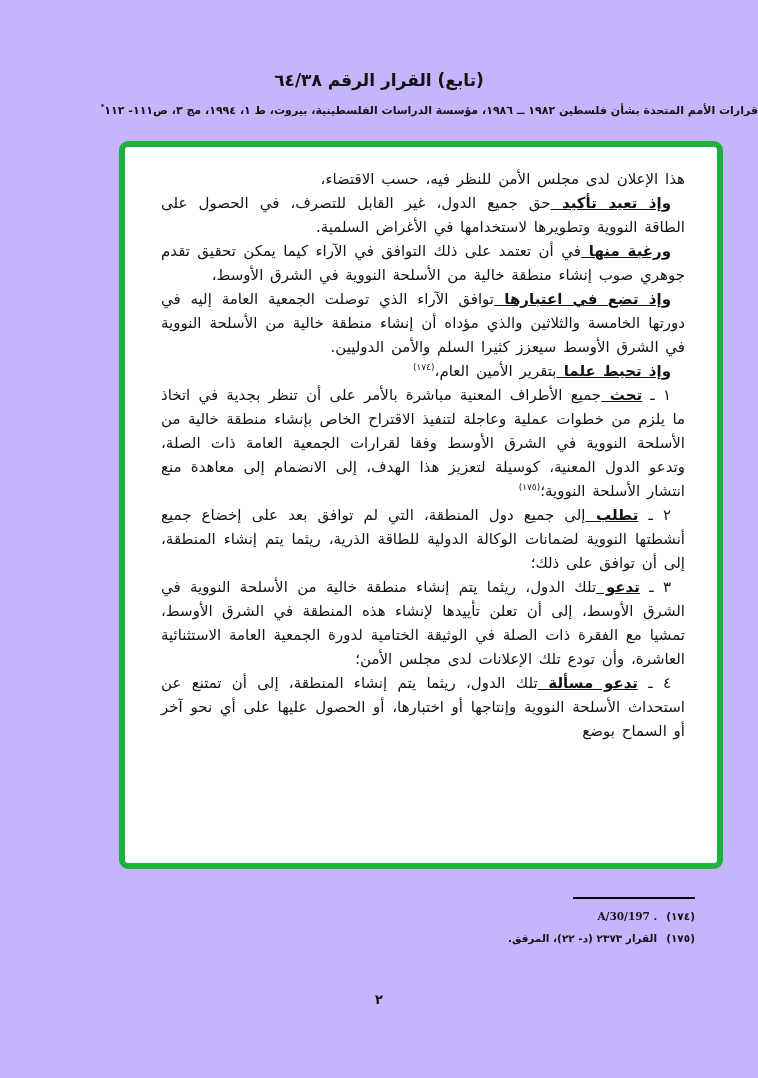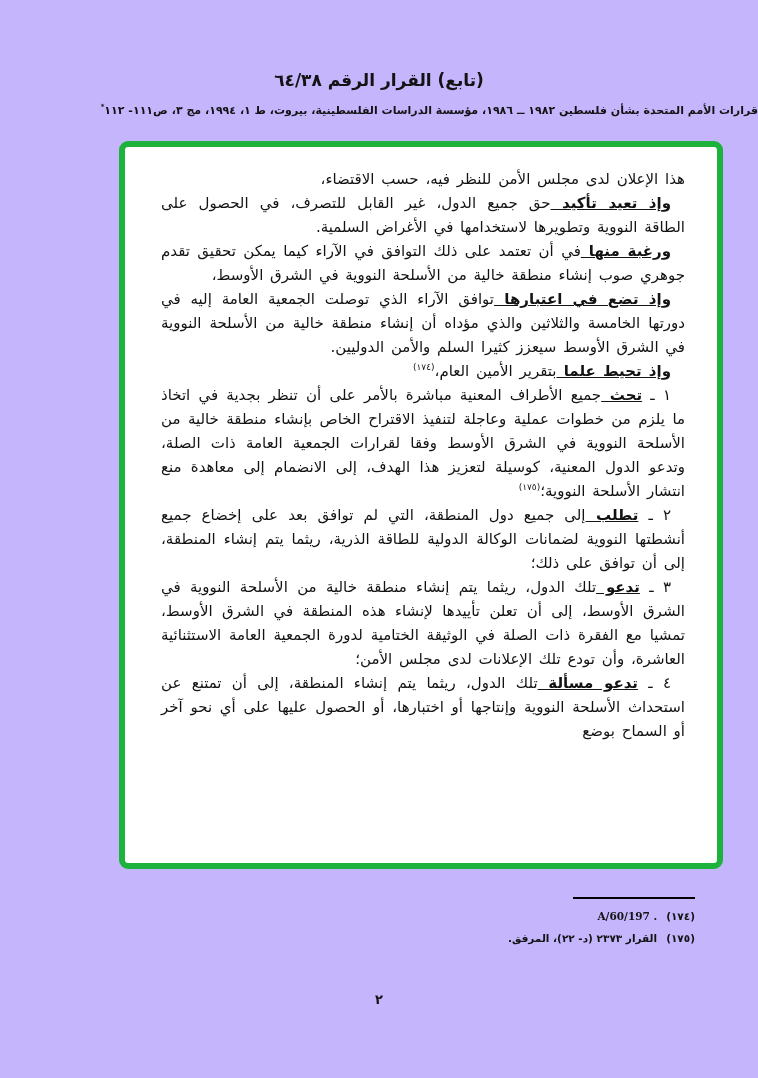--- a/index.html
+++ b/index.html
@@ -79,21 +79,21 @@
         <p class="indent"><span class="lead">وإذ تحيط علما </span>بتقرير الأمين العام،<sup class="ref">(١٧٤)</sup></p>
         <p class="indent"><span class="num">١ ـ </span><span class="lead">تحث </span>جميع الأطراف المعنية مباشرة بالأمر على أن تنظر بجدية في اتخاذ ما يلزم من خطوات عملية وعاجلة لتنفيذ الاقتراح الخاص بإنشاء منطقة خالية من الأسلحة النووية في الشرق الأوسط وفقا لقرارات الجمعية العامة ذات الصلة، وتدعو الدول المعنية، كوسيلة لتعزيز هذا الهدف، إلى الانضمام إلى معاهدة منع انتشار الأسلحة النووية؛<sup class="ref">(١٧٥)</sup></p>
         <p class="indent"><span class="num">٢ ـ </span><span class="lead">تطلب </span>إلى جميع دول المنطقة، التي لم توافق بعد على إخضاع جميع أنشطتها النووية لضمانات الوكالة الدولية للطاقة الذرية، ريثما يتم إنشاء المنطقة، إلى أن توافق على ذلك؛</p>
         <p class="indent"><span class="num">٣ ـ </span><span class="lead">تدعو </span>تلك الدول، ريثما يتم إنشاء منطقة خالية من الأسلحة النووية في الشرق الأوسط، إلى أن تعلن تأييدها لإنشاء هذه المنطقة في الشرق الأوسط، تمشيا مع الفقرة ذات الصلة في الوثيقة الختامية لدورة الجمعية العامة الاستثنائية العاشرة، وأن تودع تلك الإعلانات لدى مجلس الأمن؛</p>
         <p class="indent"><span class="num">٤ ـ </span><span class="lead">تدعو مسألة </span>تلك الدول، ريثما يتم إنشاء المنطقة، إلى أن تمتنع عن استحداث الأسلحة النووية وإنتاجها أو اختبارها، أو الحصول عليها على أي نحو آخر أو السماح بوضع</p>
       </div>
 
     <div class="footnotes">
       <div class="fn-rule"></div>
       <div>
-          <div class="fn"><span class="fn-num">(١٧٤)</span><span class="latin">A/60/197 .</span></div>
+          <div class="fn"><span class="fn-num">(١٧٤)</span><span class="latin">A/30/197 .</span></div>
           <div class="fn"><span class="fn-num">(١٧٥)</span><span class="">القرار ٢٣٧٣ (د- ٢٢)، المرفق.</span></div>
         </div>
     </div>
 
   </div>
 
   <div class="page-num">٢</div>
 
 </div>
 

